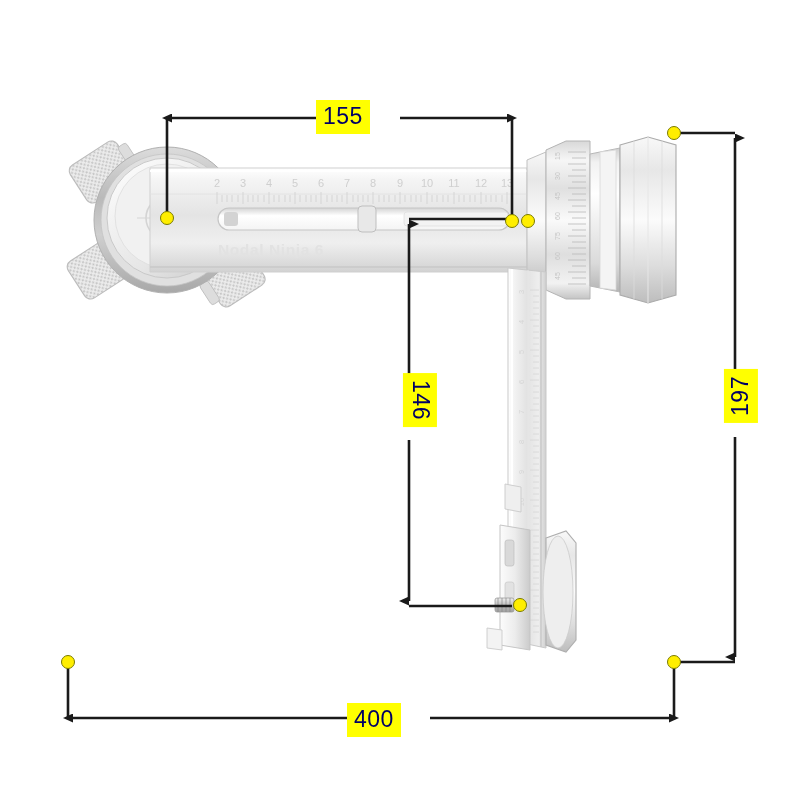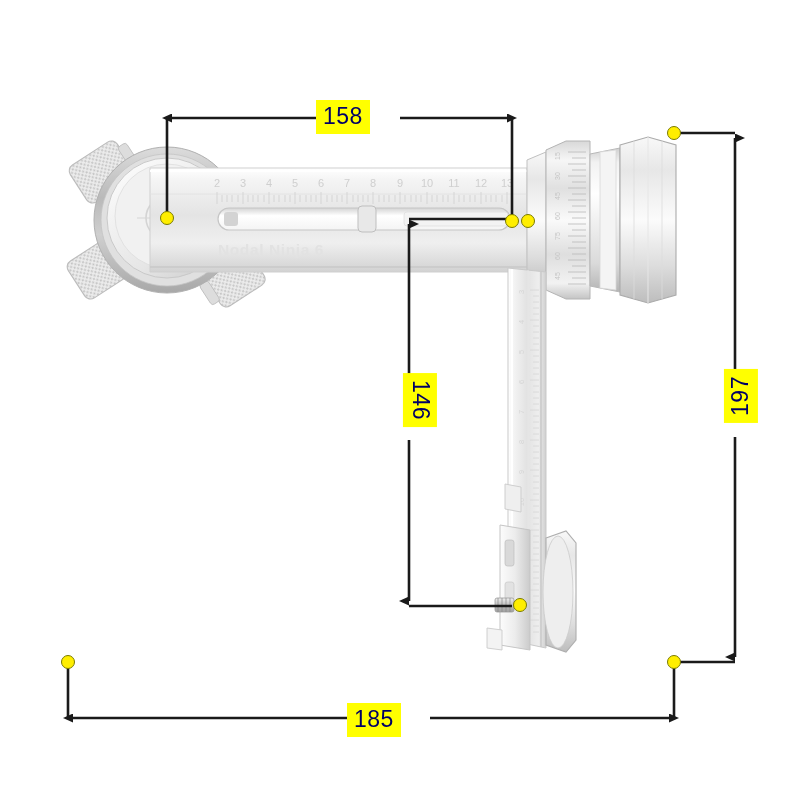--- a/index.html
+++ b/index.html
@@ -459,21 +459,21 @@
       <circle cx="167" cy="218" r="6.5" fill="#ffee00" stroke="#7a7a00" stroke-width="1"></circle>
       <circle cx="512" cy="221" r="6.5" fill="#ffee00" stroke="#7a7a00" stroke-width="1"></circle>
       <circle cx="528" cy="221" r="6.5" fill="#ffee00" stroke="#7a7a00" stroke-width="1"></circle>
       <circle cx="674" cy="133" r="6.5" fill="#ffee00" stroke="#7a7a00" stroke-width="1"></circle>
       <circle cx="520" cy="605" r="6.5" fill="#ffee00" stroke="#7a7a00" stroke-width="1"></circle>
       <circle cx="68" cy="662" r="6.5" fill="#ffee00" stroke="#7a7a00" stroke-width="1"></circle>
       <circle cx="674" cy="662" r="6.5" fill="#ffee00" stroke="#7a7a00" stroke-width="1"></circle>
     </g>
   </svg>
 
-  <div class="dim-label" style="left:316px; top:100px;">158</div>
+  <div class="dim-label" style="left:316px; top:100px;">155</div>
 
   <div class="dim-label rot-cw" style="left:393px; top:383px; transform:rotate(90deg);">146</div>
 
   <div class="dim-label rot-cw" style="left:714px; top:379px; transform:rotate(-90deg);">197</div>
 
-  <div class="dim-label" style="left:347px; top:703px;">185</div>
+  <div class="dim-label" style="left:347px; top:703px;">400</div>
 
 </div>
 
 </body></html>

